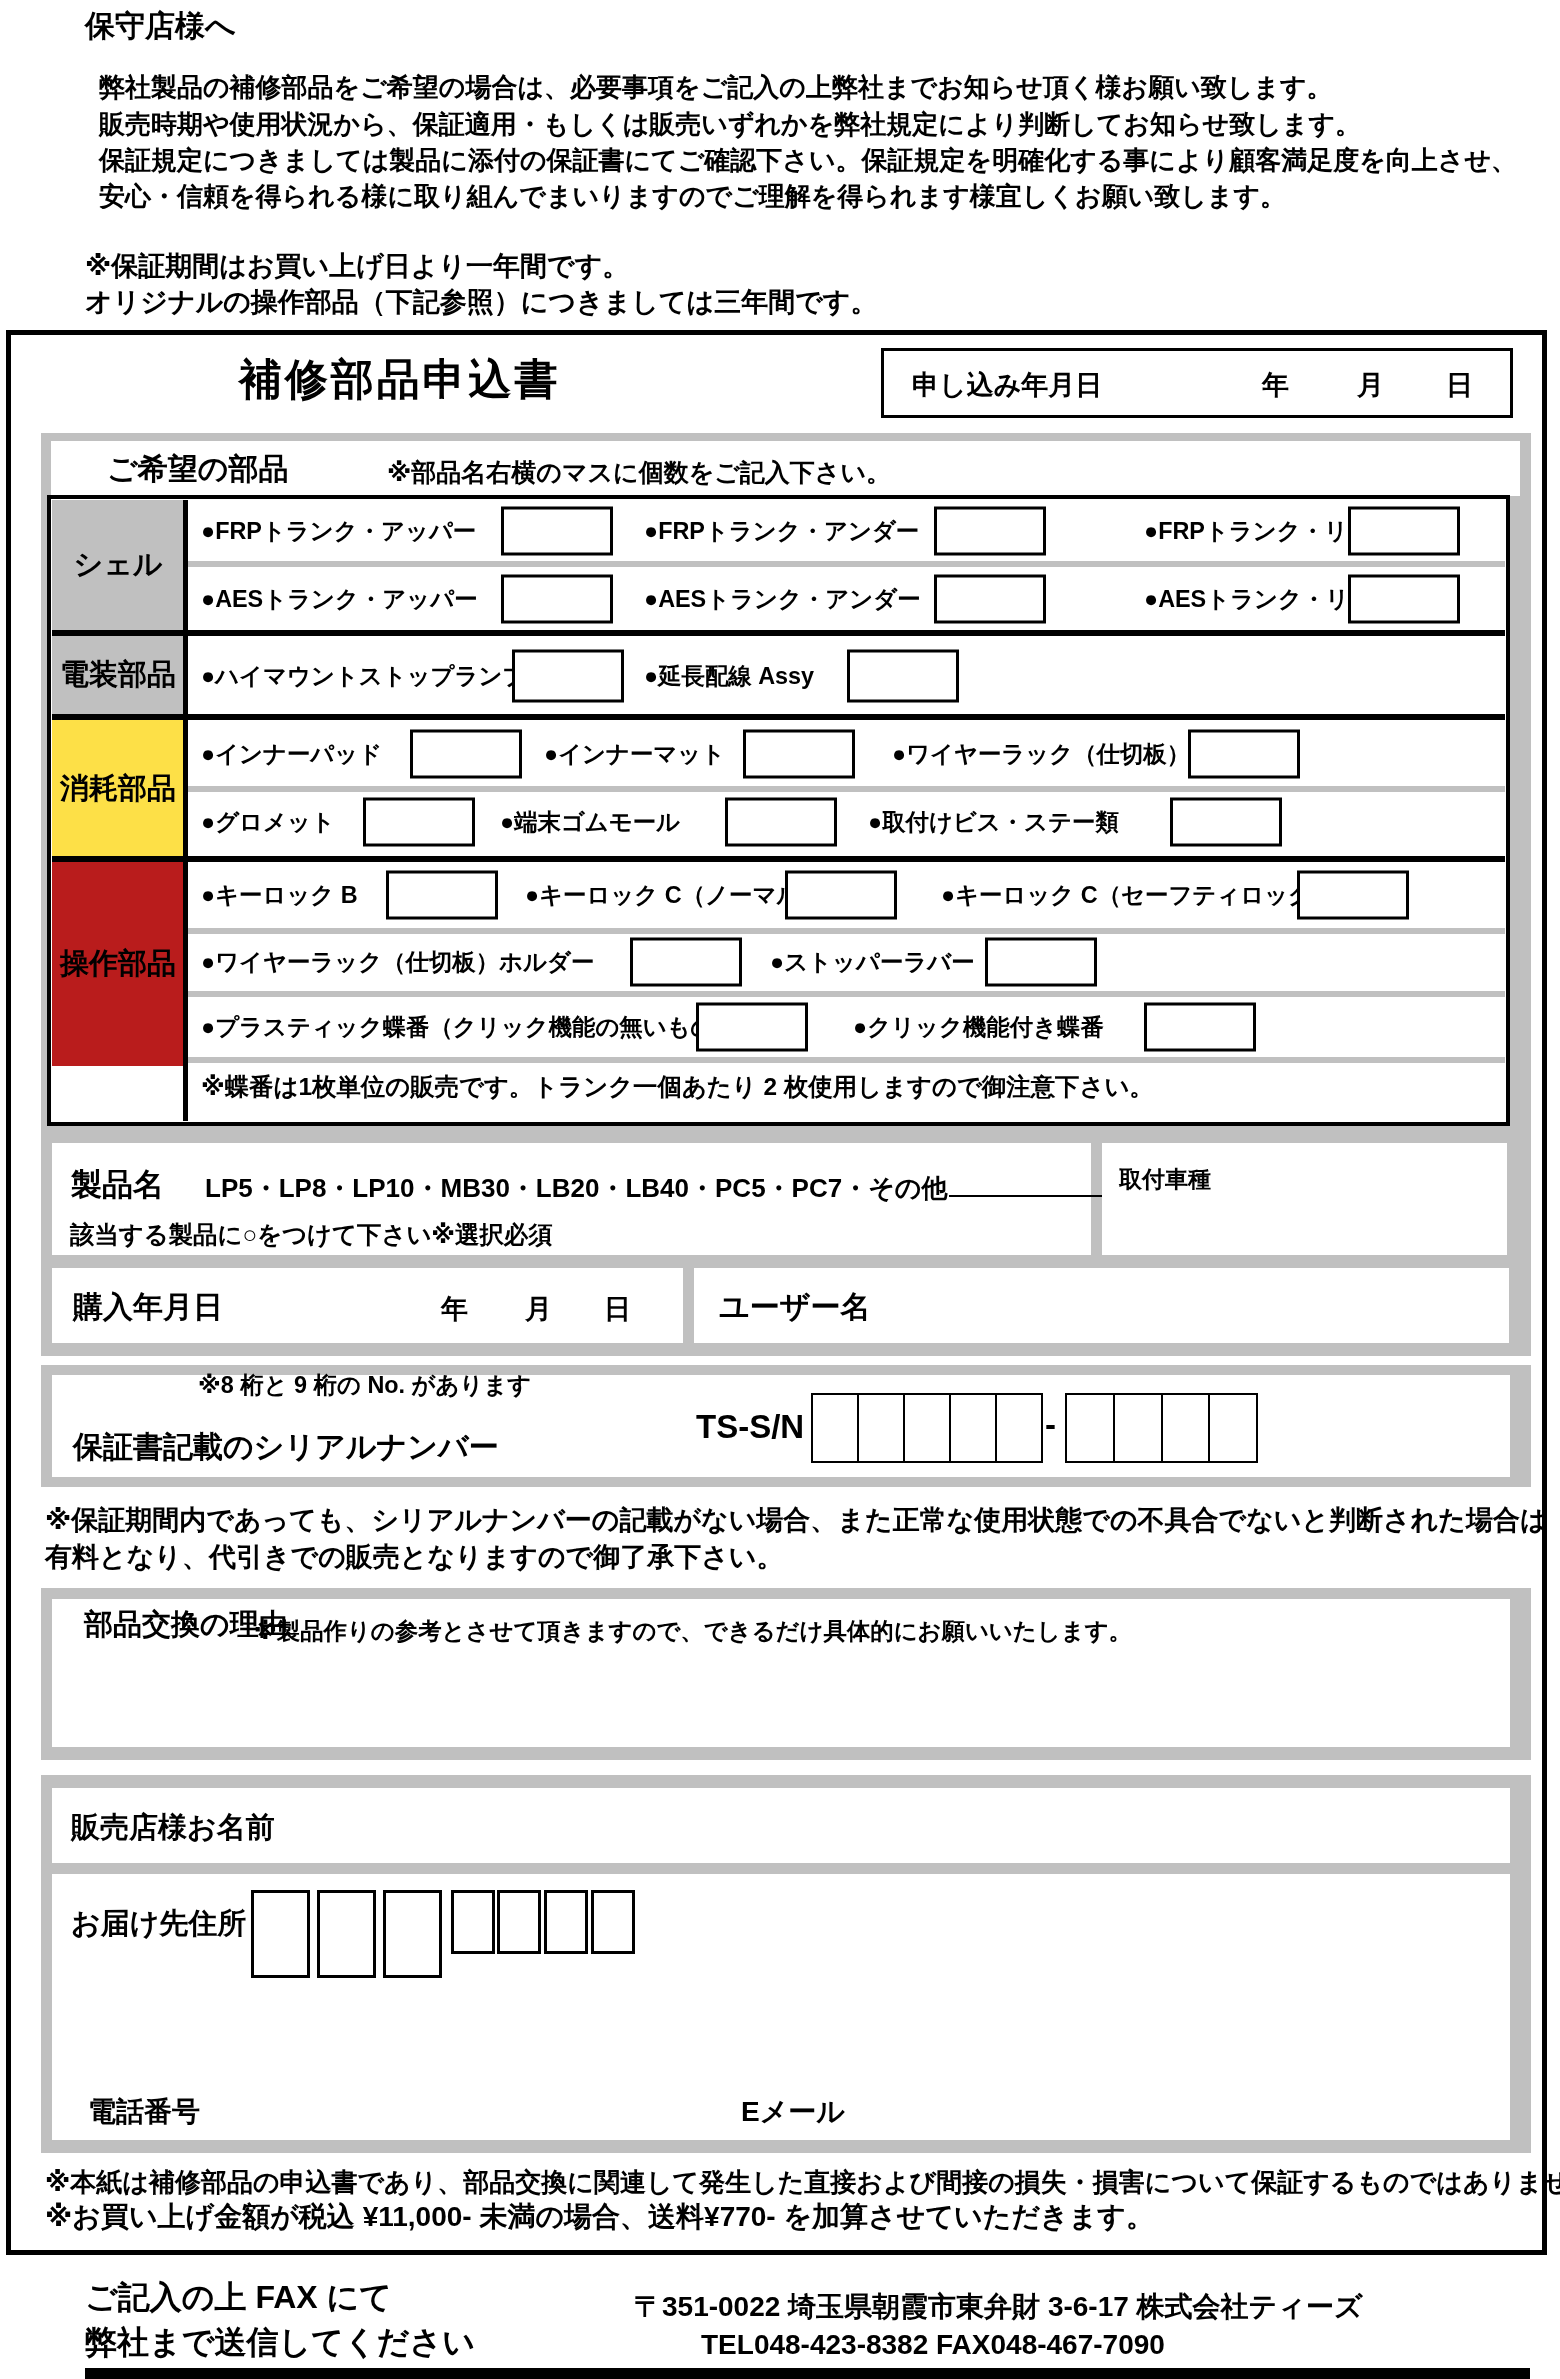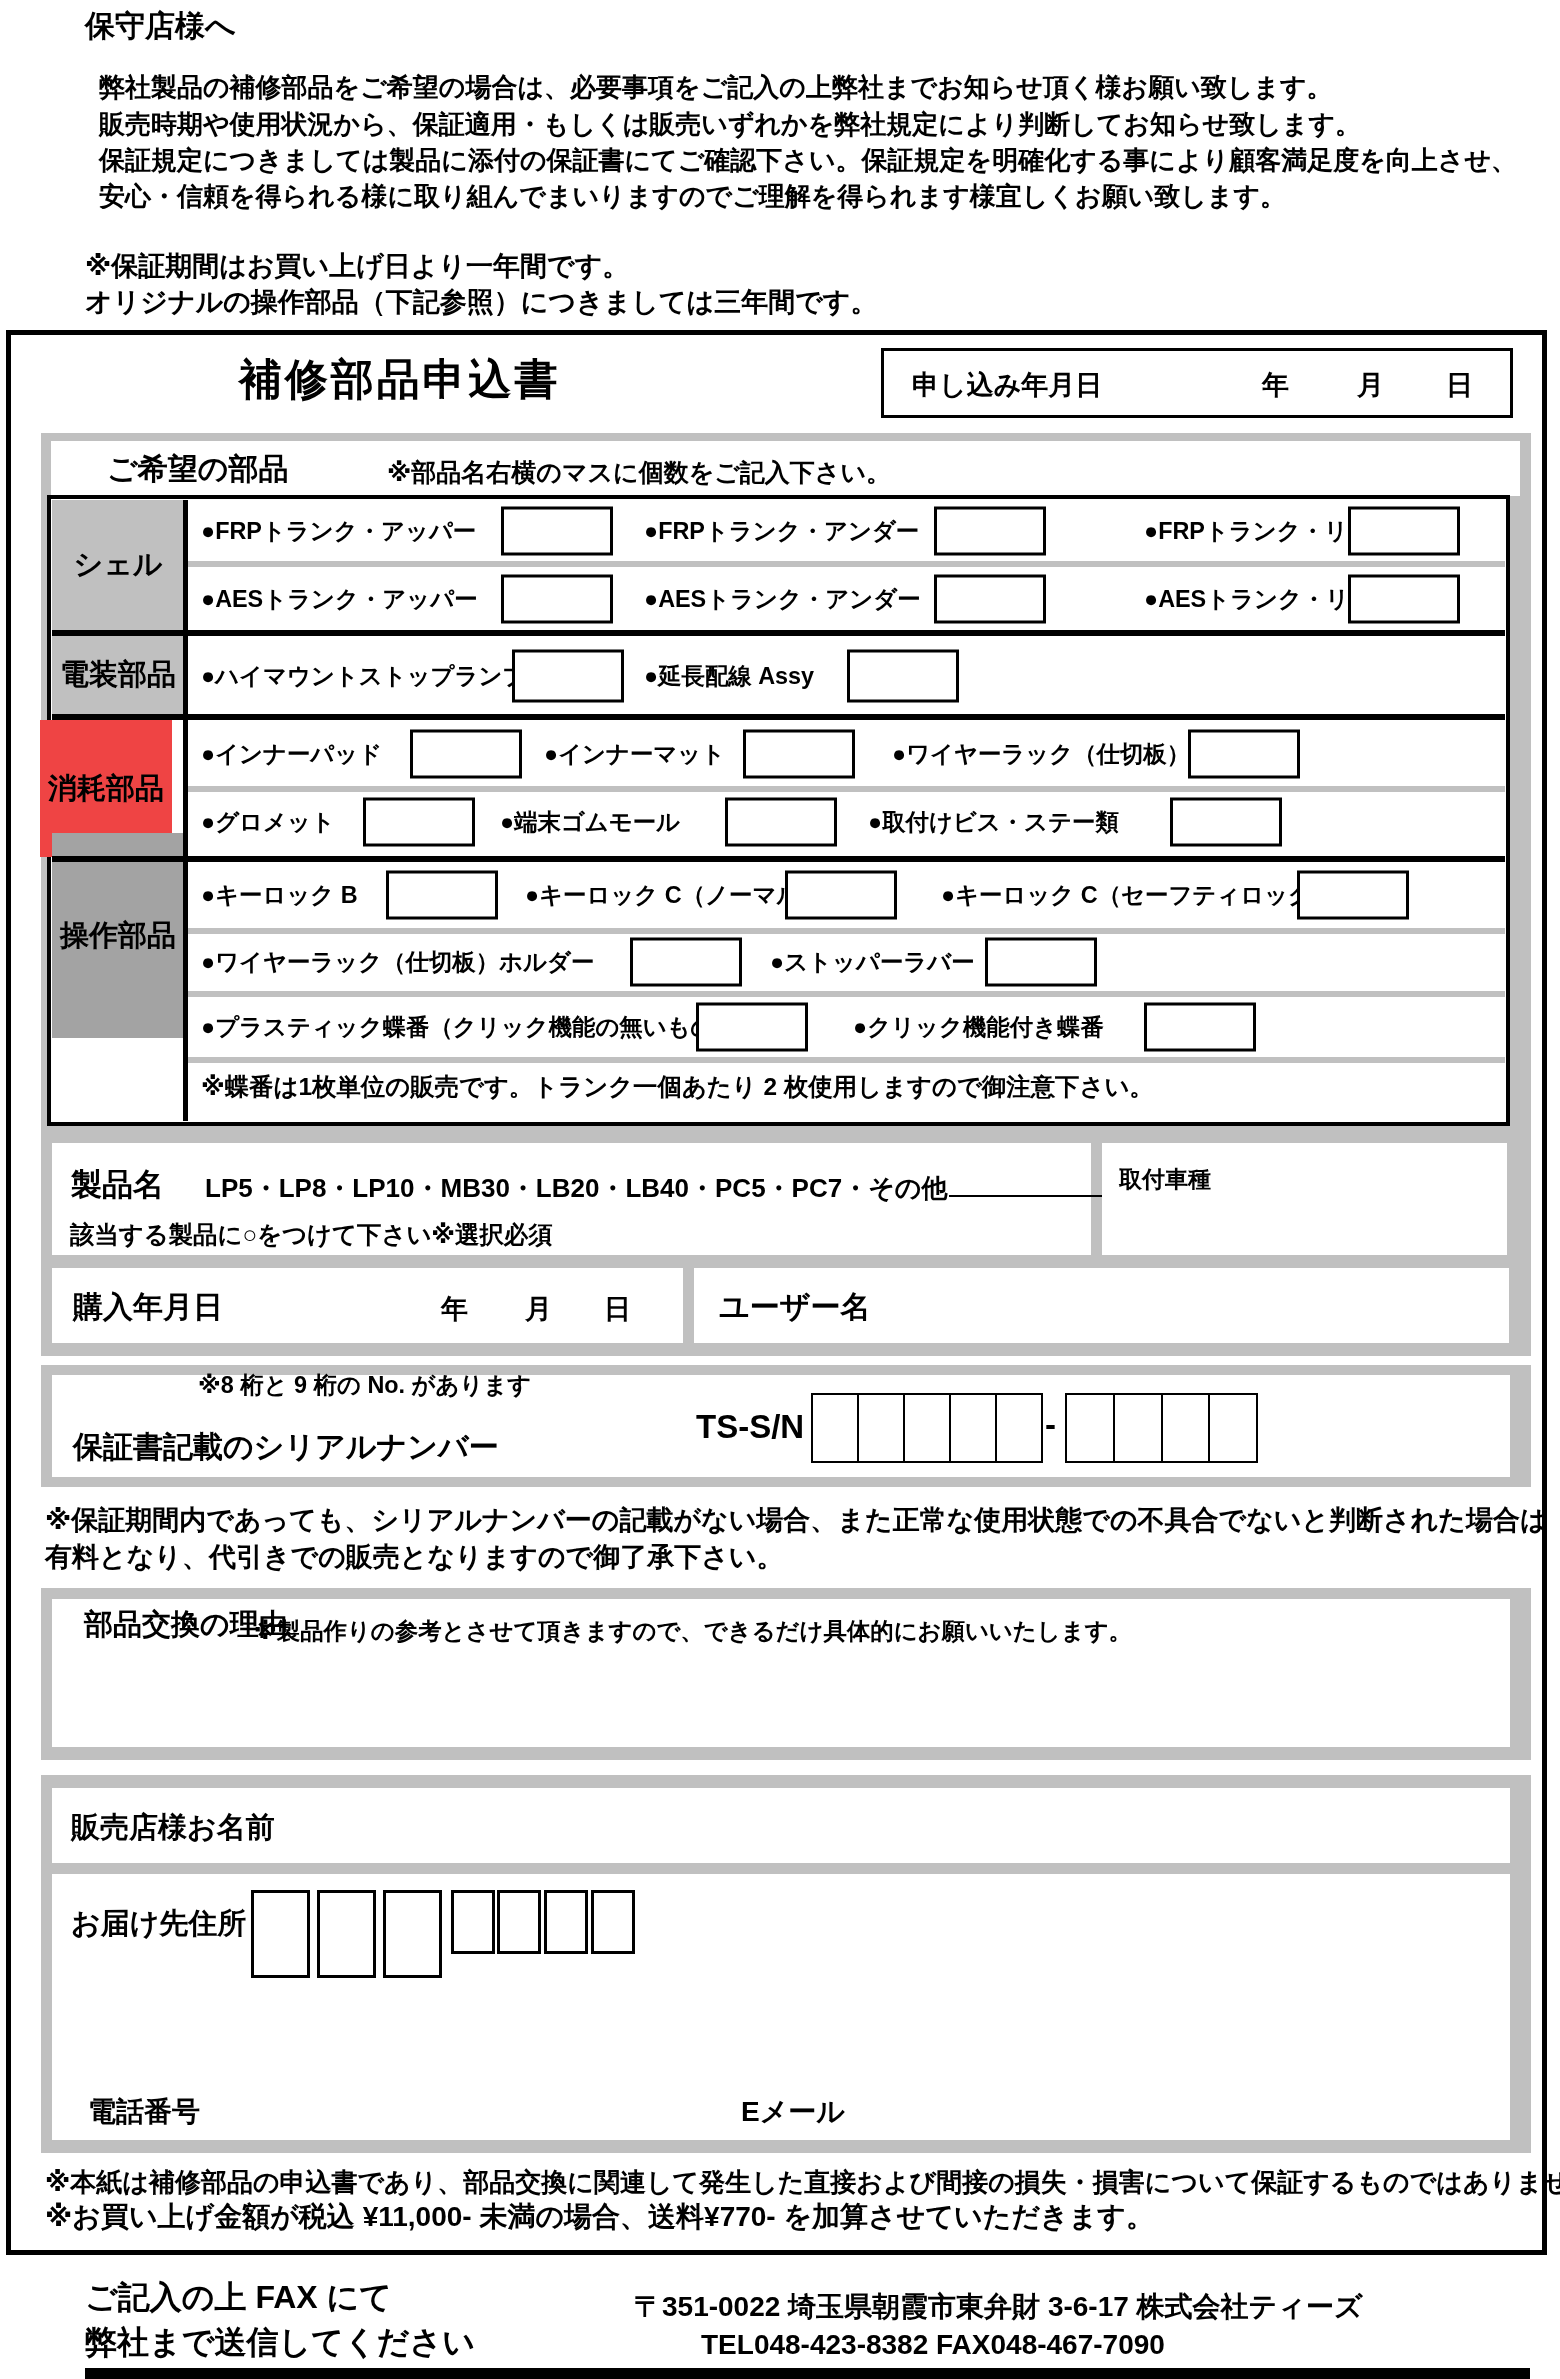--- a/index.html
+++ b/index.html
@@ -34,22 +34,22 @@
   
   .ptable{left:47px;top:495px;width:1463px;height:631px;background:#fff;border:4.9px solid #000;box-sizing:border-box;}
   .catline{left:183px;top:500px;width:4.9px;height:621px;background:#000;}
   .secline{left:52px;width:1453px;height:5.9px;background:#000;}
   .sl1{top:630px}.sl2{top:714px}.sl3{top:856px}
   .sep{left:188px;width:1317px;height:5.9px;background:#c0c0c0;}
   .sp1{top:561px}.sp2{top:786px}.sp3{top:928px}.sp4{top:991px}.sp5{top:1057px}
   .cat{display:flex;align-items:center;justify-content:center;font-size:29px;font-weight:700;text-align:center;}
   .cat-shell{left:52px;top:500px;width:132px;height:130px;background:#c0c0c0;}
   .cat-el{left:52px;top:636px;width:132px;height:78px;background:#c0c0c0;}
-  .cat-co{left:40px;top:720px;width:132px;height:137px;background:#ef4444;}
-  .cat-op{left:52px;top:833px;width:132px;height:205px;background:#a3a3a3;}
+  .cat-co{left:52px;top:720px;width:132px;height:137px;background:#fde047;}
+  .cat-op{left:52px;top:861px;width:132px;height:205px;background:#b91c1c;}
   .row{left:0;width:1560px;}
   .r-sh1{top:501px;height:59px}.r-sh2{top:568px;height:62px}
   .r-el{top:637px;height:77px}
   .r-co1{top:721px;height:65px}.r-co2{top:792px;height:60px}
   .r-op1{top:861px;height:67px}.r-op2{top:933px;height:58px}.r-op3{top:996px;height:61px}
   .it{position:absolute;top:50%;transform:translateY(-50%);font-size:23.4px;font-weight:600;white-space:nowrap;}
   .qb{position:absolute;top:50%;transform:translateY(-50%);width:112px;height:49px;border:3.9px solid #000;background:#fff;box-sizing:border-box;}
   .qb-tall{height:53px;}
   .x206{left:201px}.x372{left:363px}.x396{left:386px}.x420{left:410px}.x513{left:500px}
   .x514{left:501px}.x525{left:512px}.x538{left:525px}.x558{left:544px}.x646{left:630px}

